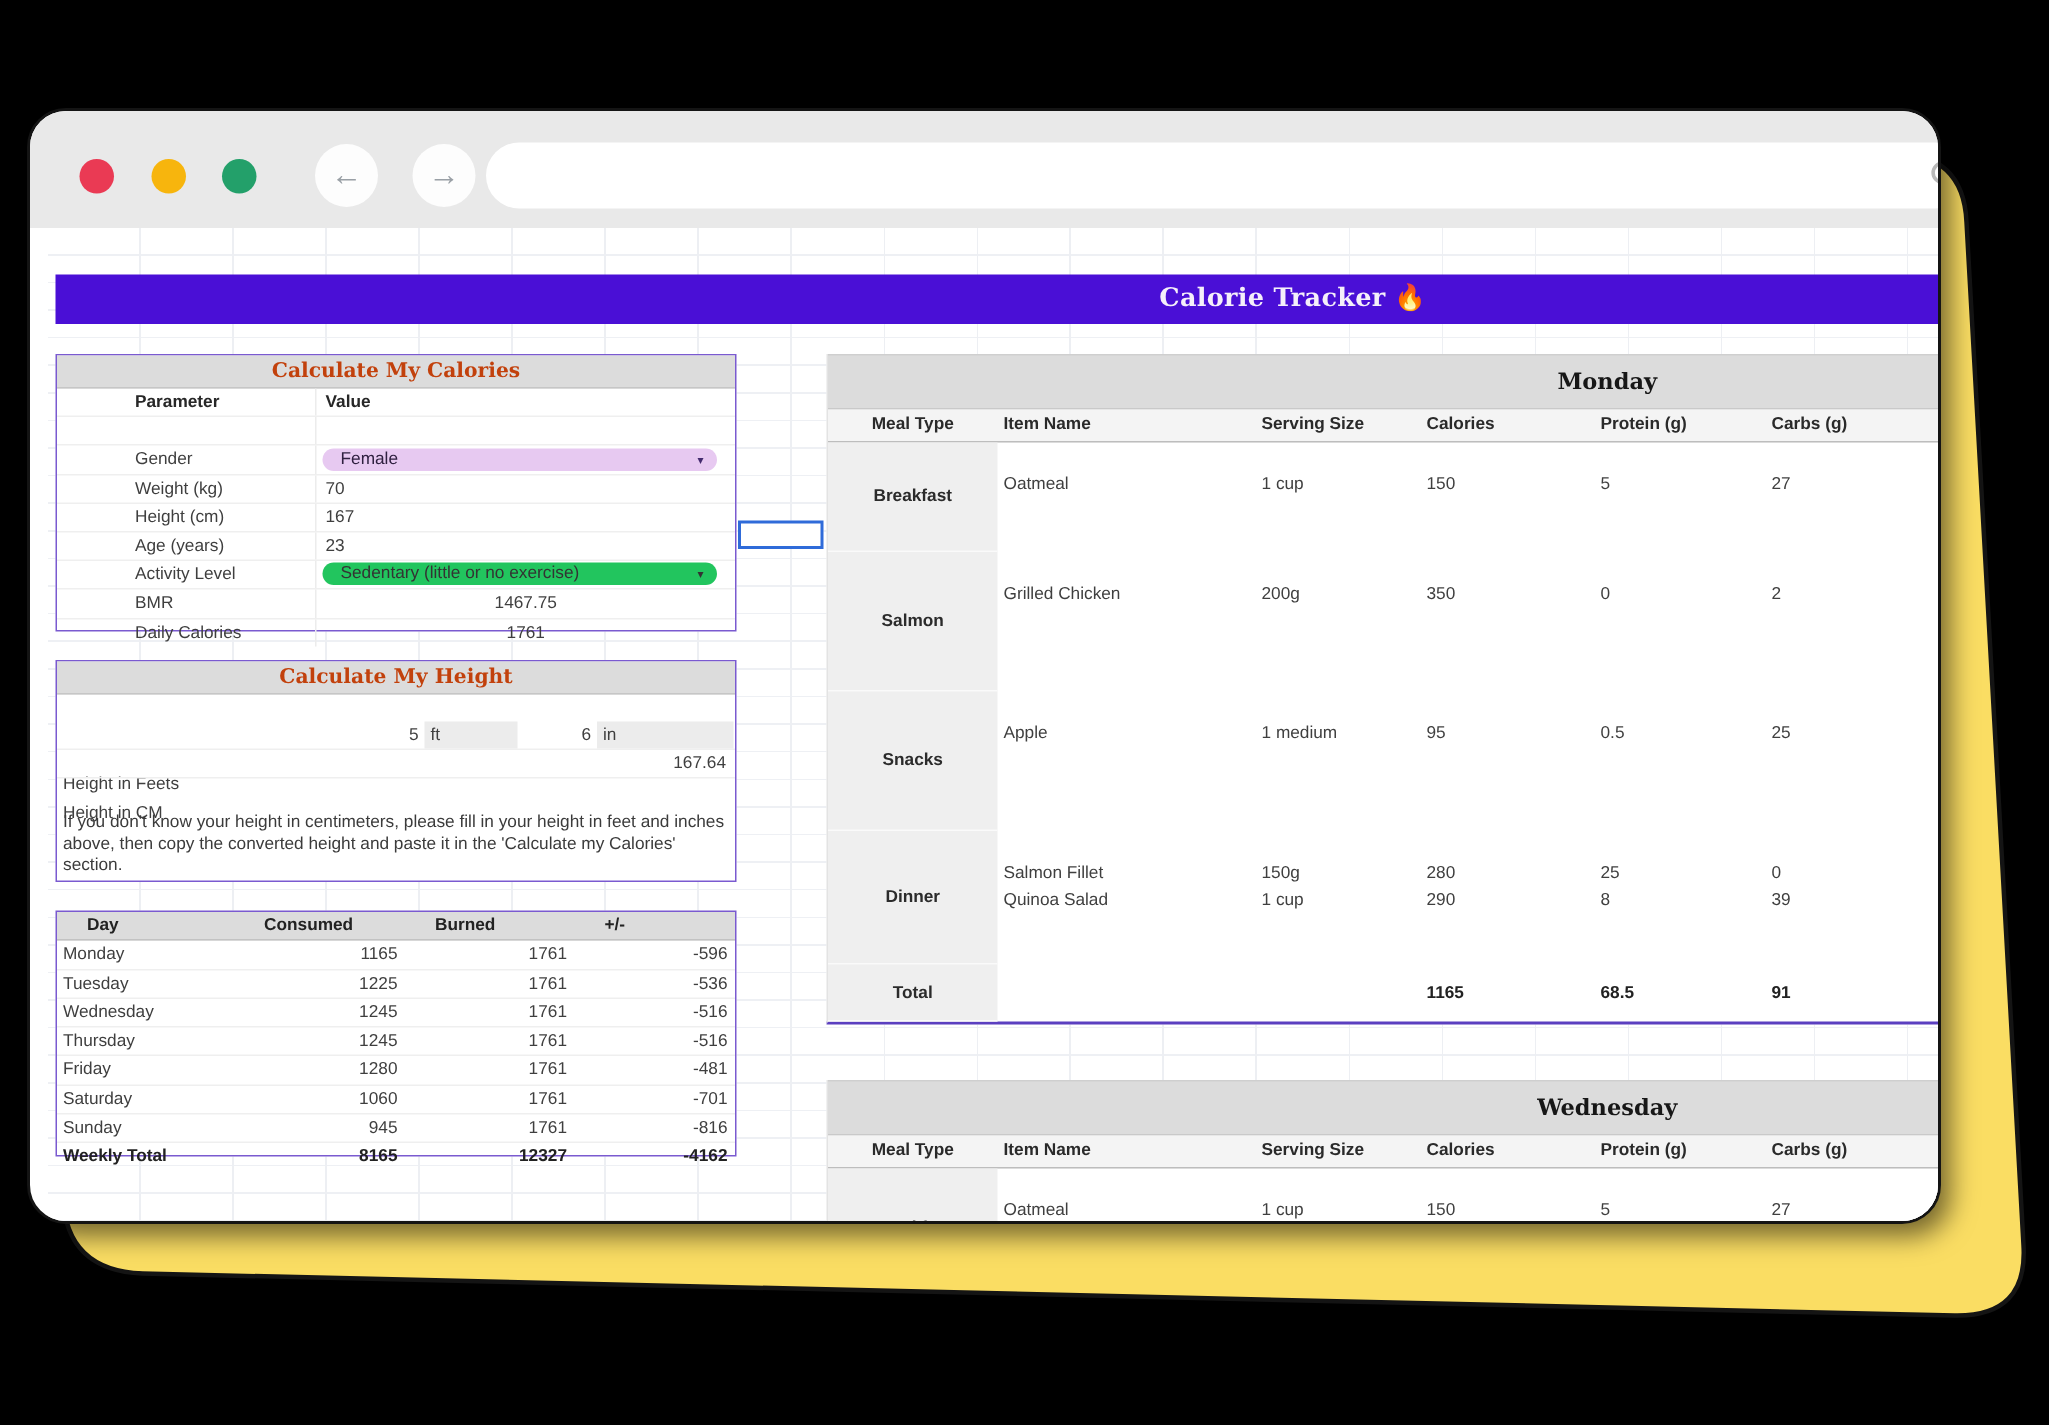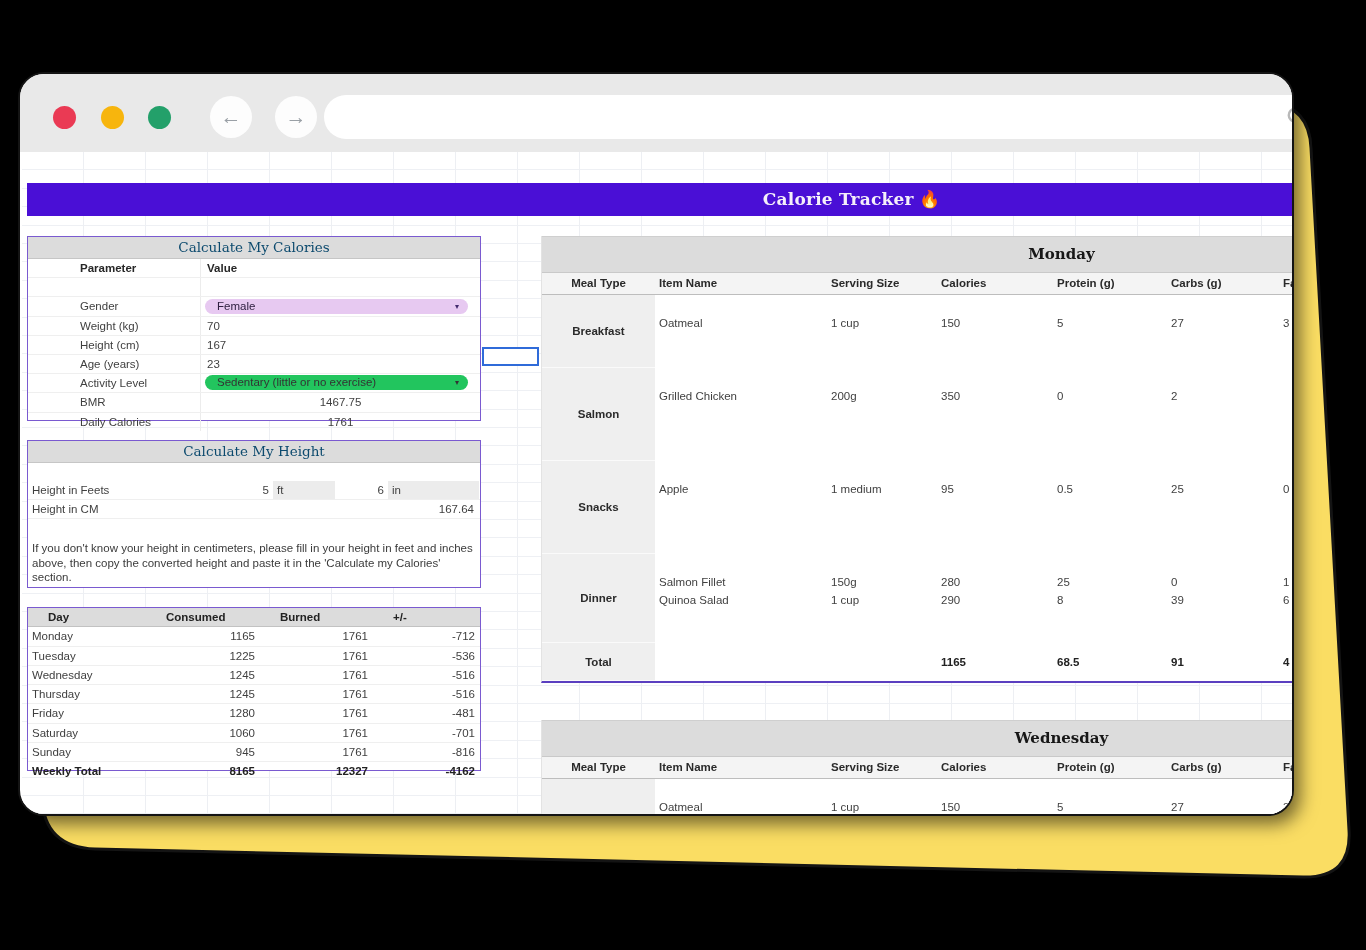--- a/index.html
+++ b/index.html
@@ -21,51 +21,51 @@
   .dot.yellow{left:81px;background:#f7b50d;}
   .dot.green{left:128px;background:#23a06a;}
   .navbtn{position:absolute;top:22px;width:42px;height:42px;border-radius:50%;background:#fdfdfd;
     color:#9aa0a6;font-size:21px;line-height:42px;text-align:center;}
   .navbtn.back{left:190px;}
   .navbtn.fwd{left:255px;}
   .urlbar{position:absolute;left:304px;top:21px;right:-20px;height:44px;background:#fff;border-radius:22px;}
   .search-ic{position:absolute;right:4px;top:11px;width:22px;height:22px;}
 
   
-  .sheet{position:absolute;left:2px;top:78px;width:1272px;height:662px;background:
+  .sheet{position:absolute;left:12px;top:78px;width:1272px;height:662px;background:
     repeating-linear-gradient(to right,transparent 0 61px,#edeff3 61px 62px),
     repeating-linear-gradient(to bottom,transparent 0 17.4px,#eef0f4 17.4px 18.4px),
     #fff;}
 
   
   .banner{position:absolute;left:5px;top:31px;width:1650px;height:33px;background:#4a0fd6;
     color:#f5effa;text-align:center;font-family:"DejaVu Serif",serif;font-weight:700;
     font-size:17px;line-height:33px;letter-spacing:.2px;}
 
   
   .blk{position:absolute;left:5px;width:454px;background:#fff;border:1.5px solid #7a5ad0;box-sizing:border-box;}
   .sec-title{height:21px;background:#dcdcdc;border-bottom:1px solid #c6c6c6;text-align:center;
-    font-family:"DejaVu Serif",serif;font-weight:400;font-size:13.5px;line-height:21px;color:#0c4a6e;}
+    font-family:"DejaVu Serif",serif;font-weight:700;font-size:13.5px;line-height:21px;color:#c2410c;}
   .prow{display:grid;grid-template-columns:172px 1fr;height:18.2px;line-height:18.2px;
     font-size:11.5px;color:#3f3f3f;border-bottom:1px solid #efefef;}
   .prow.hdr{font-weight:700;color:#272727;}
   .prow .lab{padding-left:4px;margin-left:48px;}
   .prow .val{padding-left:6px;border-left:1px solid #ececec;position:relative;}
   .prow .val.center{text-align:center;padding-left:0;}
   .pill{position:absolute;left:4px;right:12px;top:1.2px;height:15px;border-radius:8px;
     font-size:11.5px;line-height:15px;padding-left:12px;color:#2f2040;}
   .pill.pink{background:#e7c9f1;}
   .pill.gray{background:#22c55e;color:#333;}
   .caret{position:absolute;right:9px;top:0;font-size:8px;line-height:15px;color:#432a6e;}
   .pill.gray .caret{color:#333;}
 
   
   .hrow{position:relative;height:18px;line-height:18px;font-size:11.5px;color:#3f3f3f;
     border-bottom:1px solid #efefef;}
-  .hrow .lab{position:absolute;left:4px;}
+  .hrow .lab{position:absolute;left:4px;margin-top:33px;}
   .hrow .n1{position:absolute;left:175px;width:66px;text-align:right;}
   .hrow .u1{position:absolute;left:245px;width:58px;background:#ececec;padding-left:4px;}
   .hrow .n2{position:absolute;left:305px;width:51px;text-align:right;}
   .hrow .u2{position:absolute;left:360px;right:1px;background:#ececec;padding-left:4px;}
   .hrow .cmv{position:absolute;right:6px;}
   .note{position:absolute;left:4px;right:3px;top:100px;font-size:11.5px;line-height:14.6px;color:#3b3b3b;}
 
   
   .wrow{display:grid;grid-template-columns:118px 114px 113px 1fr;height:18.25px;line-height:18.25px;
     font-size:11.5px;color:#3f3f3f;border-bottom:1px solid #efefef;}
@@ -207,21 +207,21 @@
         <div class="wrow hdr">
           <div class="c0">Day</div>
           <div class="num">Consumed</div>
           <div class="num">Burned</div>
           <div class="num">+/-</div>
         </div>
         <div class="wrow">
           <div class="c0">Monday</div>
           <div class="num">1165</div>
           <div class="num">1761</div>
-          <div class="num">-712</div>
+          <div class="num">-596</div>
         </div>
         <div class="wrow">
           <div class="c0">Tuesday</div>
           <div class="num">1225</div>
           <div class="num">1761</div>
           <div class="num">-536</div>
         </div>
         <div class="wrow">
           <div class="c0">Wednesday</div>
           <div class="num">1245</div>

